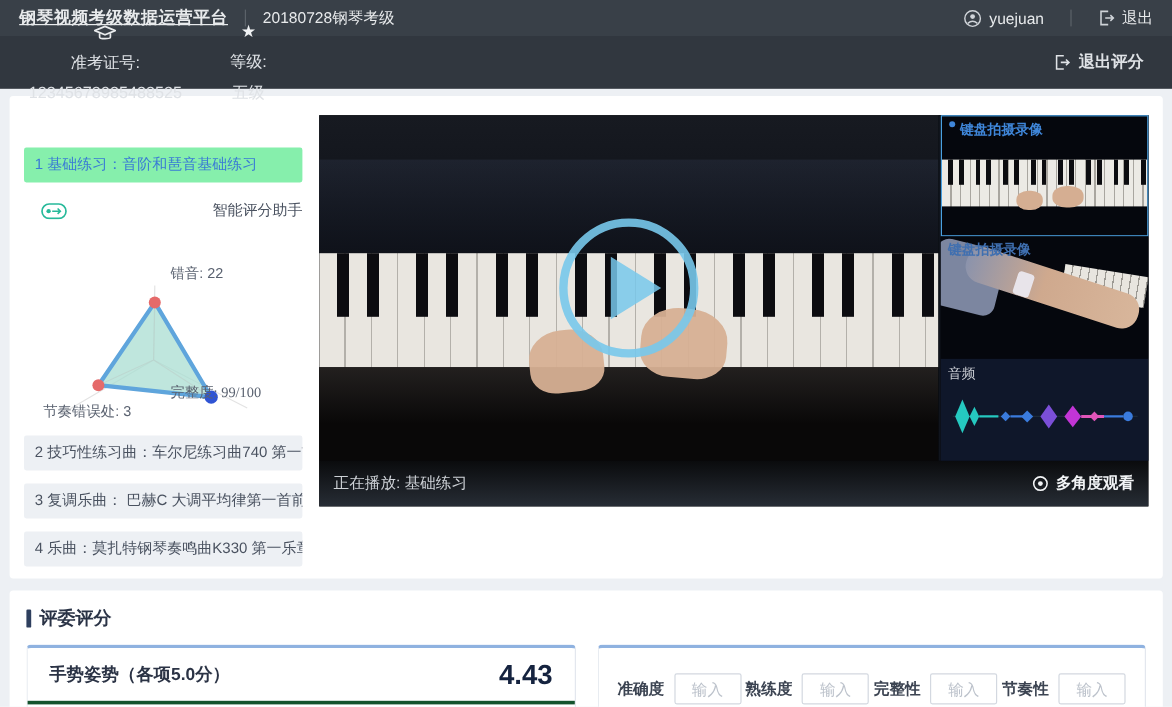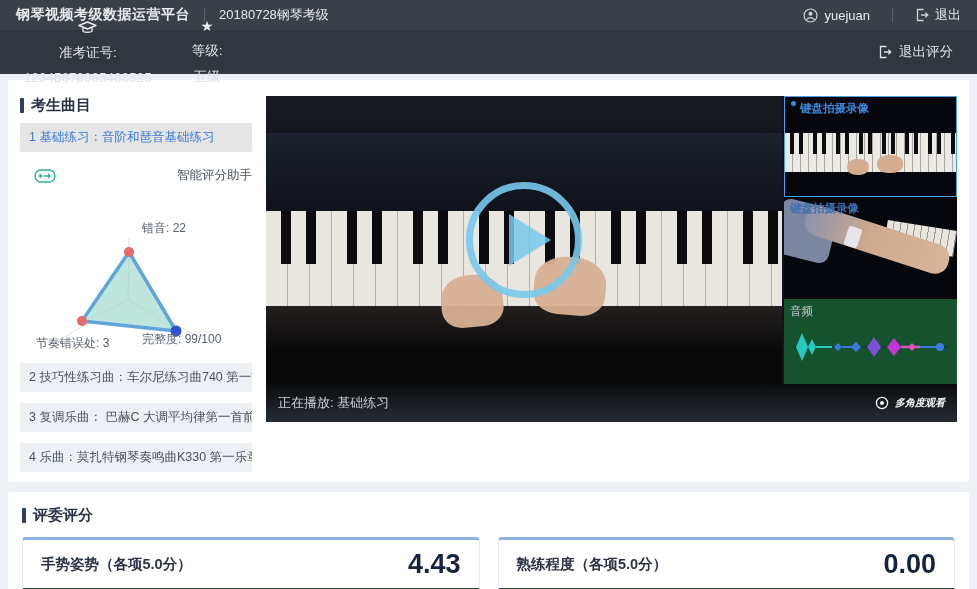--- a/index.html
+++ b/index.html
@@ -3,46 +3,46 @@
 <meta charset="utf-8">
 <style>
   * { margin:0; padding:0; box-sizing:border-box; }
   html,body { width:977px; height:589px; }
   body {
     font-family:"Liberation Sans","DejaVu Sans",sans-serif;
     background:#edf0f4; color:#333; overflow:hidden;
   }
   
   .hdr1 { height:30px; background:#394048; display:flex; align-items:center; padding:0 16px; color:#e8eaec; font-size:13px; }
-  .hdr1 .app-title { font-size:14px; font-weight:bold; letter-spacing:.5px; }
+  .hdr1 .app-title { font-size:14px; font-weight:bold; letter-spacing:.5px;text-decoration:underline; }
   .v-div { width:1px; height:14px; background:#5b6269; margin:0 14px; }
   .hdr1-right { margin-left:auto; display:flex; align-items:center; gap:8px; }
   .hdr-link { display:flex; align-items:center; gap:6px; cursor:pointer; }
   .icon-svg { display:block; }
   
   .hdr2 { height:44px; background:#31373f; display:flex; align-items:center; padding:0 24px; color:#dfe2e6; font-size:13.5px; }
   .hdr2 .grp { display:flex; align-items:center; gap:8px;flex-direction:column; }
   .hdr2 .sep { width:40px; }
   .star-glyph { color:#f0f2f4; font-size:14px; }
-  .hdr2-right { margin-left:auto; display:flex; align-items:center; gap:7px; cursor:pointer; }
+  .hdr2-right { margin-left:auto; display:flex; align-items:center; gap:7px; cursor:pointer;font-weight:bold; }
   
   .section { background:#fff; margin:0 8px; border-radius:3px; }
   .main-sec { margin-top:6px; padding:16px 12px 10px 12px; display:flex; }
   .sec-title { display:flex; align-items:center; gap:7px; font-size:15px; font-weight:bold; color:#2a3346; }
   .sec-title .bar { width:4px; height:15px; background:#2e3f5e; border-radius:1px; }
   
   .sidebar { width:232px; margin-right:14px; flex:none; }
   .pl-item { margin-top:11px; padding:6px 9px; font-size:12.5px; background:#edf0f4; color:#4a5260; border-radius:2px; cursor:pointer; white-space:nowrap; overflow:hidden; }
-  .pl-item.active { background:#e5e5e5; color:#3a7bd5; margin-top:8px; }
+  .pl-item.active { background:#86efac; color:#3a7bd5; margin-top:27px; }
   .assistant { display:flex; align-items:center; gap:7px; margin:15px 0 2px 14px; font-size:12.5px; color:#4a5260;justify-content:space-between; }
   .radar-box { position:relative; width:232px; height:132px;margin-top:36px; }
   .radar-label { position:absolute; font-size:12px; color:#5a6270; white-space:nowrap; }
   .rl-top { left:122px; top:0px; }
   .rl-bl { left:16px; bottom:0px; }
-  .rl-br { left:122px; bottom:4px; }
+  .rl-br { left:122px; bottom:16px;font-family:Liberation Serif, serif; }
   
   .video-wrap { flex:1; height:326px; display:flex; flex-direction:column; background:#000; }
   .video-row { flex:1; display:flex; min-height:0; }
   .main-video { flex:1; position:relative; background:linear-gradient(180deg,#171a21 0%,#10131a 30%,#07080c 100%); overflow:hidden; }
   .piano-top { position:absolute; left:0; right:0; top:13%; height:27%;
     background:linear-gradient(180deg,rgba(60,70,95,.25),rgba(15,18,26,.9)); }
   .keys-band { position:absolute; left:0; right:0; top:40%; height:33%;
     background:repeating-linear-gradient(90deg,#e9e6e0 0 21px,#b3b0aa 21px 22px); }
   .black-band { position:absolute; left:0; right:0; top:0; height:56%;
     background:repeating-linear-gradient(90deg,transparent 0 15px,#0c0c10 15px 25px,transparent 25px 40px,#0c0c10 40px 50px,transparent 50px 66px); }
@@ -63,34 +63,34 @@
   .dot { width:5px; height:5px; border-radius:50%; background:#3f86d9; }
   .mini-keys { position:absolute; left:0; right:0; top:36%; height:40%;
     background:repeating-linear-gradient(90deg,#eceae5 0 7px,#a9a6a0 7px 8px); }
   .mini-black { position:absolute; left:0; right:0; top:0; height:55%;
     background:repeating-linear-gradient(90deg,transparent 0 5px,#0c0c10 5px 9px,transparent 9px 14px,#0c0c10 14px 18px,transparent 18px 23px); }
   .mini-hand { position:absolute; background:#d5ae92; border-radius:45%; }
   .arm { position:absolute; width:150px; height:30px; left:18px; top:28px; background:linear-gradient(90deg,#8b93ac,#cfa98e 45%,#d8b69b); border-radius:14px; transform:rotate(18deg); }
   .sleeve { position:absolute; width:58px; height:56px; left:-8px; top:6px; background:#7c86a0; border-radius:10px; transform:rotate(14deg); }
   .watch { position:absolute; width:14px; height:20px; left:62px; top:30px; background:#e8e4ea; border-radius:3px; transform:rotate(18deg); }
   .keys-corner { position:absolute; right:0; top:34px; width:70px; height:26px; background:repeating-linear-gradient(90deg,#e8e5df 0 6px,#9b9892 6px 7px); transform:rotate(9deg); transform-origin:right top; }
-  .audio-box { flex:1; position:relative; background:#14532d; }
+  .audio-box { flex:1; position:relative; background:#0f172a; }
   .audio-label { position:absolute; left:6px; top:5px; font-size:11.5px; color:#c9ccd2; }
   .wave-svg { position:absolute; left:4px; top:26px; }
   
   .now-bar { height:38px; flex:none; background:linear-gradient(180deg,#0a0b0d,#272d35); display:flex; align-items:center; padding:0 12px; }
   .now-text { font-size:13px; color:#cdd1d6; }
-  .angle-btn { margin-left:auto; display:flex; align-items:center; gap:6px; color:#f2f4f6; font-size:10px; font-weight:bold; cursor:pointer;font-style:italic; }
+  .angle-btn { margin-left:auto; display:flex; align-items:center; gap:6px; color:#f2f4f6; font-size:13px; font-weight:bold; cursor:pointer; }
   
   .score-sec { margin-top:10px; padding:14px 14px 24px 14px; }
   .cards { display:flex; gap:18px; margin-top:12px; }
   .card { flex:1; border:1px solid #e3e7ee; border-top:3px solid #8fb2e0; border-radius:4px; background:#fff; }
   .card-head { display:flex; align-items:center; justify-content:space-between; padding:9px 18px 8px 18px; border-bottom:3px solid #14532d; }
   .card-title { font-size:14.5px; color:#2b3345; font-weight:bold; }
-  .card-total { font-size:27px; font-weight:bold; color:#15233f;text-align:center; }
+  .card-total { font-size:23px; font-weight:bold; color:#15233f;text-align:center; }
   .fields { display:flex; justify-content:space-between; padding:21px 16px 20px 16px; }
   .field { display:flex; align-items:center; gap:8px; }
   .field label { font-size:13px; color:#3c4452; font-weight:bold; white-space:nowrap; }
   .field input { width:56px; height:26px; border:1px solid #d3d8e0; border-radius:2px; text-align:center; font-size:13px; color:#333; font-family:inherit; }
   .field input::placeholder { color:#bcc2cb; }
 </style>
 </head>
 <body>
 
 <div class="hdr1">
@@ -137,24 +137,20 @@
       <path d="M8.5 1.5 H2.5 V12.5 H8.5" fill="none" stroke="#dfe2e6" stroke-width="1.3"></path>
       <path d="M6 7 H12.5 M10.3 4.6 L12.8 7 L10.3 9.4" fill="none" stroke="#dfe2e6" stroke-width="1.3"></path>
     </svg>
     <span>退出评分</span>
   </div>
 </div>
 
 <div class="section main-sec">
 
   <div class="sidebar">
-    <div class="sec-title">
-      <span class="bar"></span>
-      <span>考生曲目</span>
-    </div>
 
     <div class="pl-item active">1 基础练习：音阶和琶音基础练习</div>
 
     <div class="assistant">
       <svg class="icon-svg" width="22" height="14" viewBox="0 0 22 14">
         <rect x="1" y="1" width="20" height="12" rx="6" fill="none" stroke="#27b99a" stroke-width="1.4"></rect>
         <circle cx="6.5" cy="7" r="1.8" fill="#27b99a"></circle>
         <path d="M9.5 7 H16 M14 4.8 L16.3 7 L14 9.2" fill="none" stroke="#27b99a" stroke-width="1.3"></path>
       </svg>
       <span>智能评分助手</span>
@@ -282,24 +278,20 @@
           <input type="text" placeholder="输入" value="4.0" style="">
         </div>
         <div class="field">
           <label>礼仪</label>
           <input type="text" placeholder="输入" style="">
         </div>
       </div>
     </div>
 
     <div class="card">
-      <div class="card-head">
-        <span class="card-title">熟练程度（各项5.0分）</span>
-        <span class="card-total">0.00</span>
-      </div>
       <div class="fields">
         <div class="field">
           <label>准确度</label>
           <input type="text" placeholder="输入" style="">
         </div>
         <div class="field">
           <label>熟练度</label>
           <input type="text" placeholder="输入" style="">
         </div>
         <div class="field">

